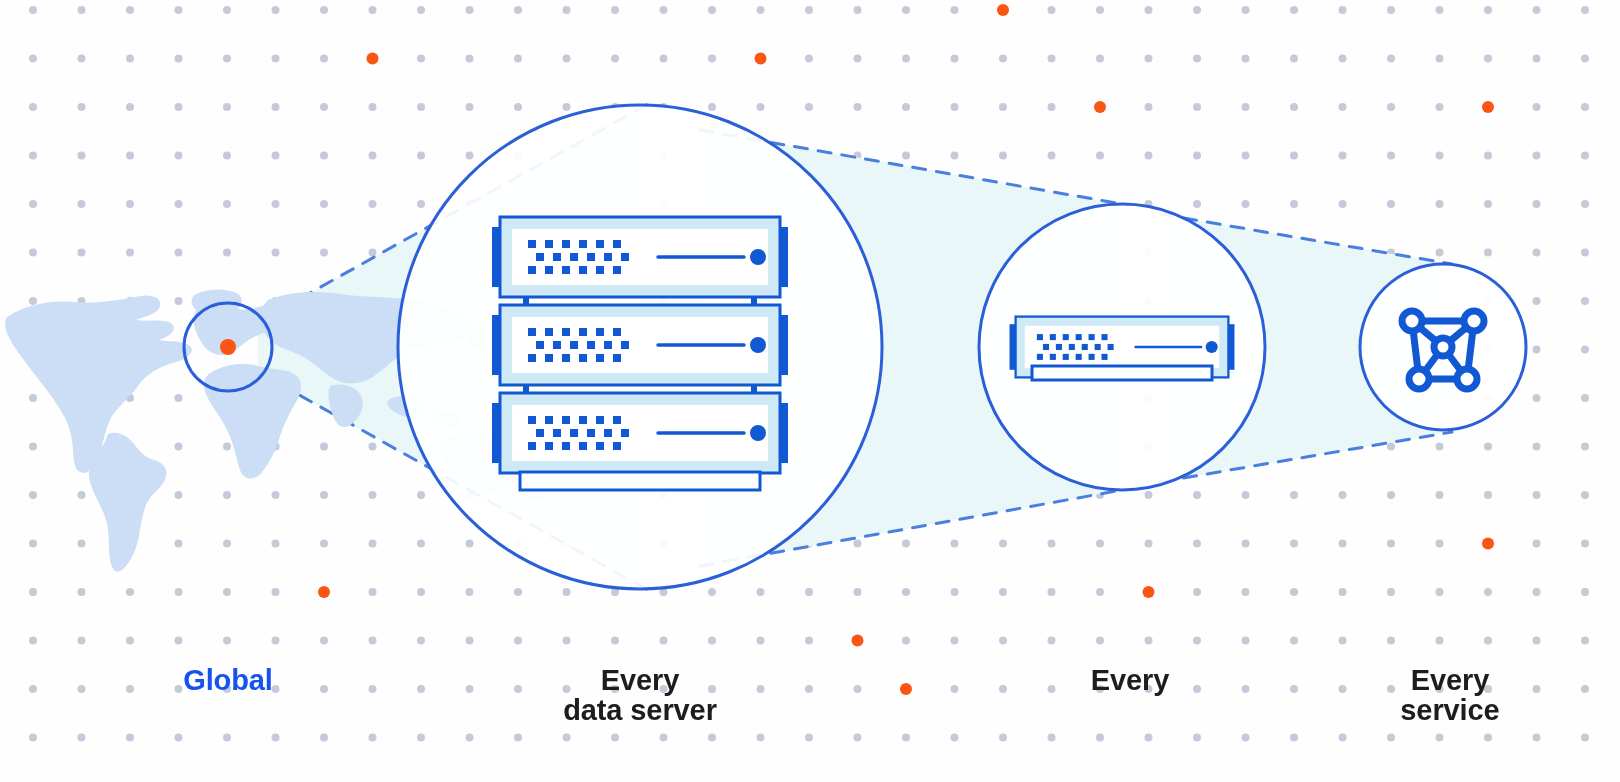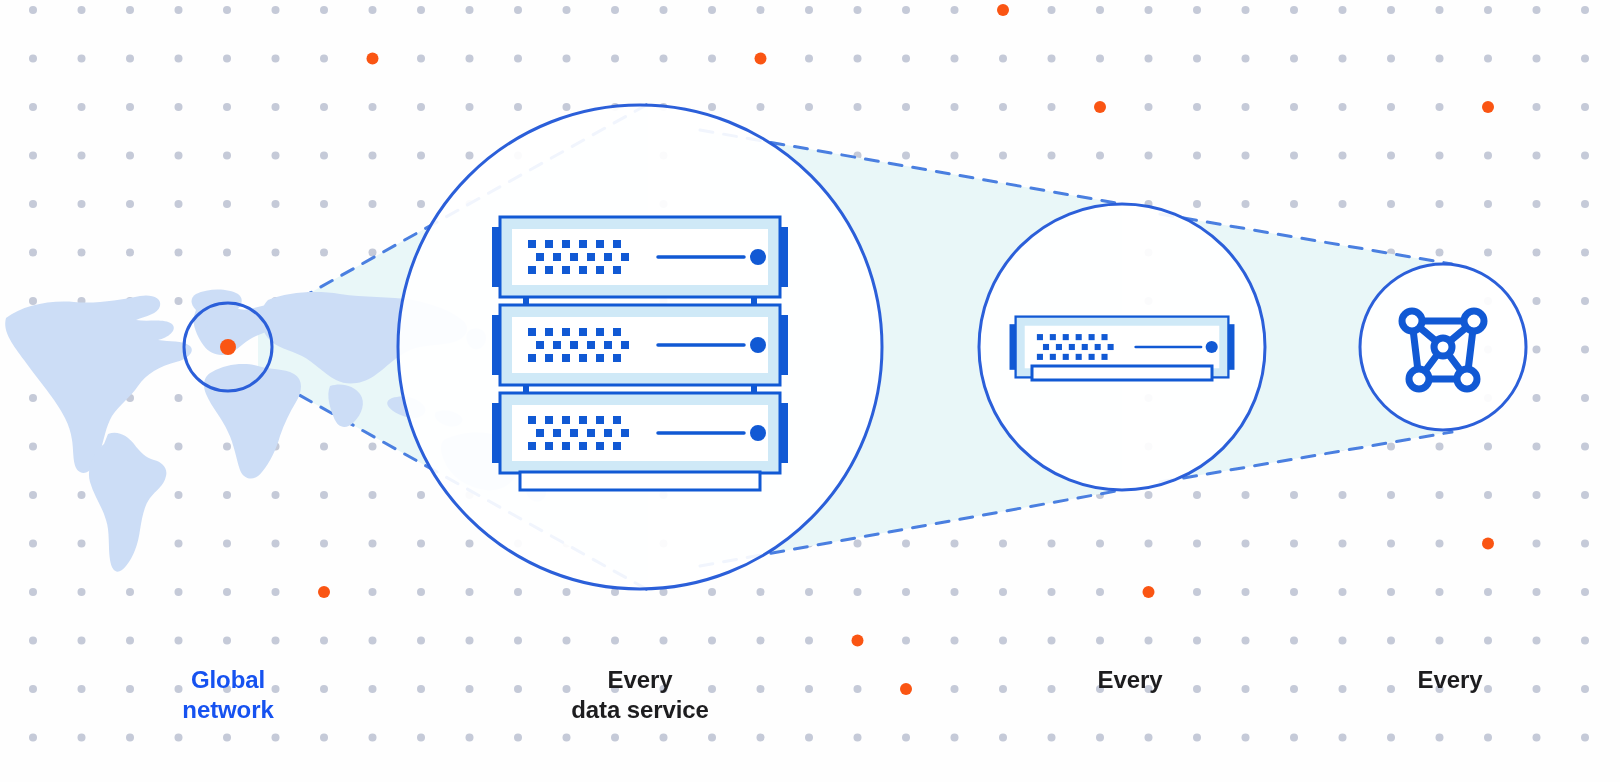--- a/index.html
+++ b/index.html
@@ -19,21 +19,21 @@
     position: absolute;
     left: 0;
     top: 0;
     width: 1620px;
     height: 782px;
   }
   .label {
     position: absolute;
     text-align: center;
     font-family: "Liberation Sans", sans-serif;
-    font-size: 24px;
+    font-size: 29px;
     font-weight: 700;
     line-height: 30px;
     color: #1d1d1f;
     letter-spacing: -0.1px;
     white-space: nowrap;
   }
   .label.blue { color: #1652f0; }
   .label .l2 { display: block; }
 </style>
 </head>
@@ -743,29 +743,29 @@
       <circle cx="1412" cy="321" r="10" fill="#ffffff"></circle>
       <circle cx="1474" cy="321" r="10" fill="#ffffff"></circle>
       <circle cx="1443" cy="347" r="9" fill="#ffffff"></circle>
       <circle cx="1419" cy="379" r="10" fill="#ffffff"></circle>
       <circle cx="1467" cy="379" r="10" fill="#ffffff"></circle>
     </g>
   </svg>
 
   <div class="label blue" style="left:128px; top:665px; width:200px;">
     <span>Global</span>
-    <span class="l2">network</span>
   </div>
 
   <div class="label" style="left:540px; top:665px; width:200px;">
     <span>Every</span>
-    <span class="l2">data service</span>
+    <span class="l2">data server</span>
   </div>
 
   <div class="label" style="left:1030px; top:665px; width:200px;">
     <span>Every</span>
   </div>
 
   <div class="label" style="left:1350px; top:665px; width:200px;">
     <span>Every</span>
+    <span class="l2">service</span>
   </div>
 
 </div>
 
 </body></html>

